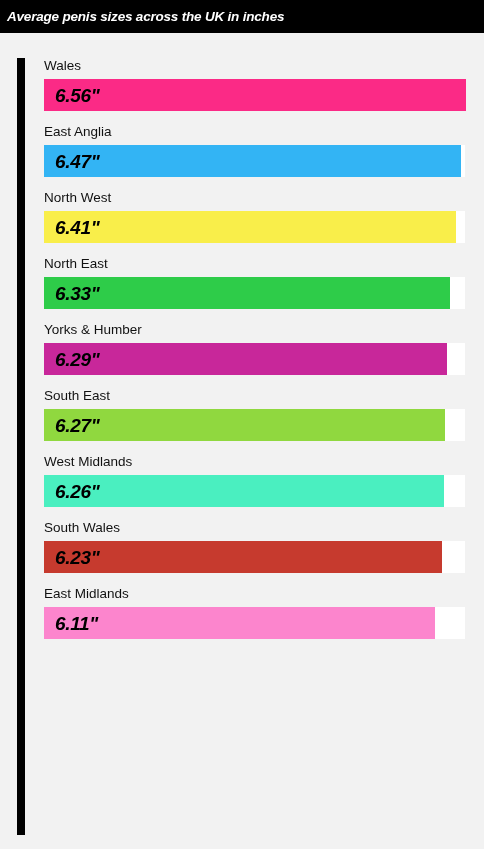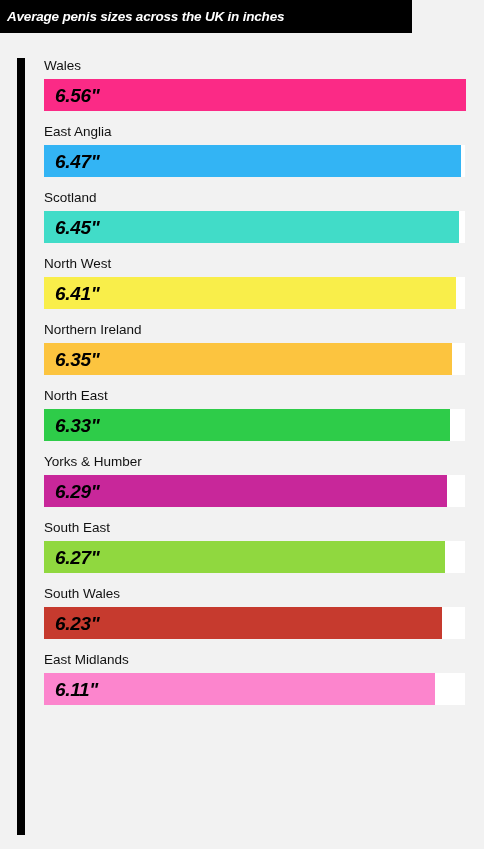--- a/index.html
+++ b/index.html
@@ -13,21 +13,21 @@
     font-family: "Liberation Sans", sans-serif;
     overflow: hidden;
     position: relative;
   }
 
   
   #header-bar {
     position: absolute;
     left: 0;
     top: 0;
-    width: 412px;
+    width: 484px;
     height: 33px;
     background: #000000;
   }
   #header-title {
     position: absolute;
     left: 7px;
     top: 9px;
     color: #ffffff;
     font-size: 13.5px;
     font-weight: bold;
@@ -119,39 +119,25 @@
         <div class="bar-value">6.56"</div>
       </div>
       <div class="bar-row">
         <div class="bar-label">East Anglia</div>
         <div class="bar-track" style="width: 421px;">
           <div class="bar-fill" style="width: 417px; background: rgb(51, 180, 244);"></div>
         </div>
         <div class="bar-value">6.47"</div>
       </div>
       <div class="bar-row">
-        <div class="bar-label">Scotland</div>
-        <div class="bar-track" style="width: 421px;">
-          <div class="bar-fill" style="width: 415px; background: rgb(65, 220, 200);"></div>
-        </div>
-        <div class="bar-value">6.45"</div>
-      </div>
-      <div class="bar-row">
         <div class="bar-label">North West</div>
         <div class="bar-track" style="width: 421px;">
           <div class="bar-fill" style="width: 412px; background: rgb(249, 238, 74);"></div>
         </div>
         <div class="bar-value">6.41"</div>
-      </div>
-      <div class="bar-row">
-        <div class="bar-label">Northern Ireland</div>
-        <div class="bar-track" style="width: 421px;">
-          <div class="bar-fill" style="width: 408px; background: rgb(252, 196, 63);"></div>
-        </div>
-        <div class="bar-value">6.35"</div>
       </div>
       <div class="bar-row">
         <div class="bar-label">North East</div>
         <div class="bar-track" style="width: 421px;">
           <div class="bar-fill" style="width: 406px; background: rgb(46, 204, 73);"></div>
         </div>
         <div class="bar-value">6.33"</div>
       </div>
       <div class="bar-row">
         <div class="bar-label">Yorks &amp; Humber</div>
@@ -161,20 +147,27 @@
         <div class="bar-value">6.29"</div>
       </div>
       <div class="bar-row">
         <div class="bar-label">South East</div>
         <div class="bar-track" style="width: 421px;">
           <div class="bar-fill" style="width: 401px; background: rgb(144, 216, 63);"></div>
         </div>
         <div class="bar-value">6.27"</div>
       </div>
       <div class="bar-row">
+        <div class="bar-label">West Midlands</div>
+        <div class="bar-track" style="width: 421px;">
+          <div class="bar-fill" style="width: 400px; background: rgb(74, 239, 192);"></div>
+        </div>
+        <div class="bar-value">6.26"</div>
+      </div>
+      <div class="bar-row">
         <div class="bar-label">South Wales</div>
         <div class="bar-track" style="width: 421px;">
           <div class="bar-fill" style="width: 398px; background: rgb(198, 58, 46);"></div>
         </div>
         <div class="bar-value">6.23"</div>
       </div>
       <div class="bar-row">
         <div class="bar-label">East Midlands</div>
         <div class="bar-track" style="width: 421px;">
           <div class="bar-fill" style="width: 391px; background: rgb(252, 133, 205);"></div>

